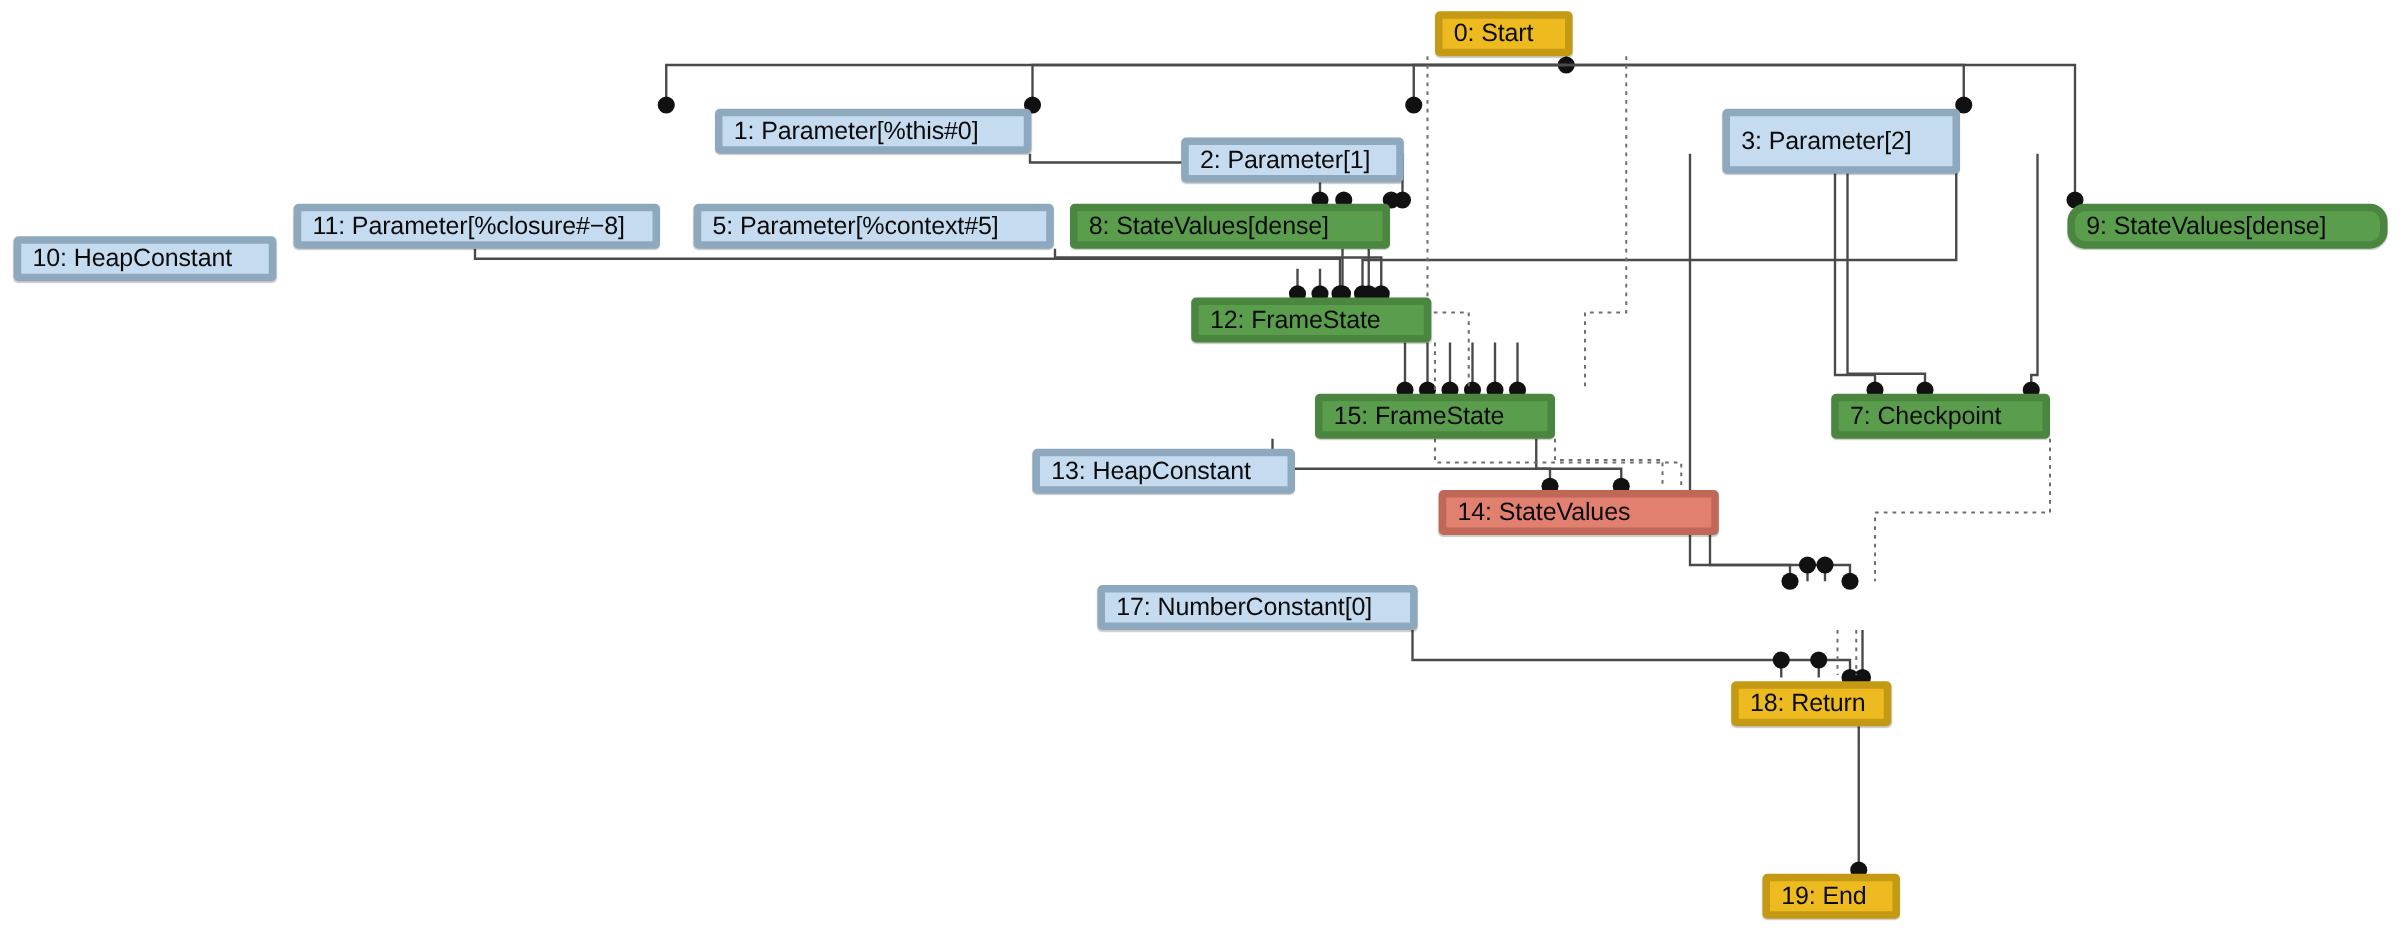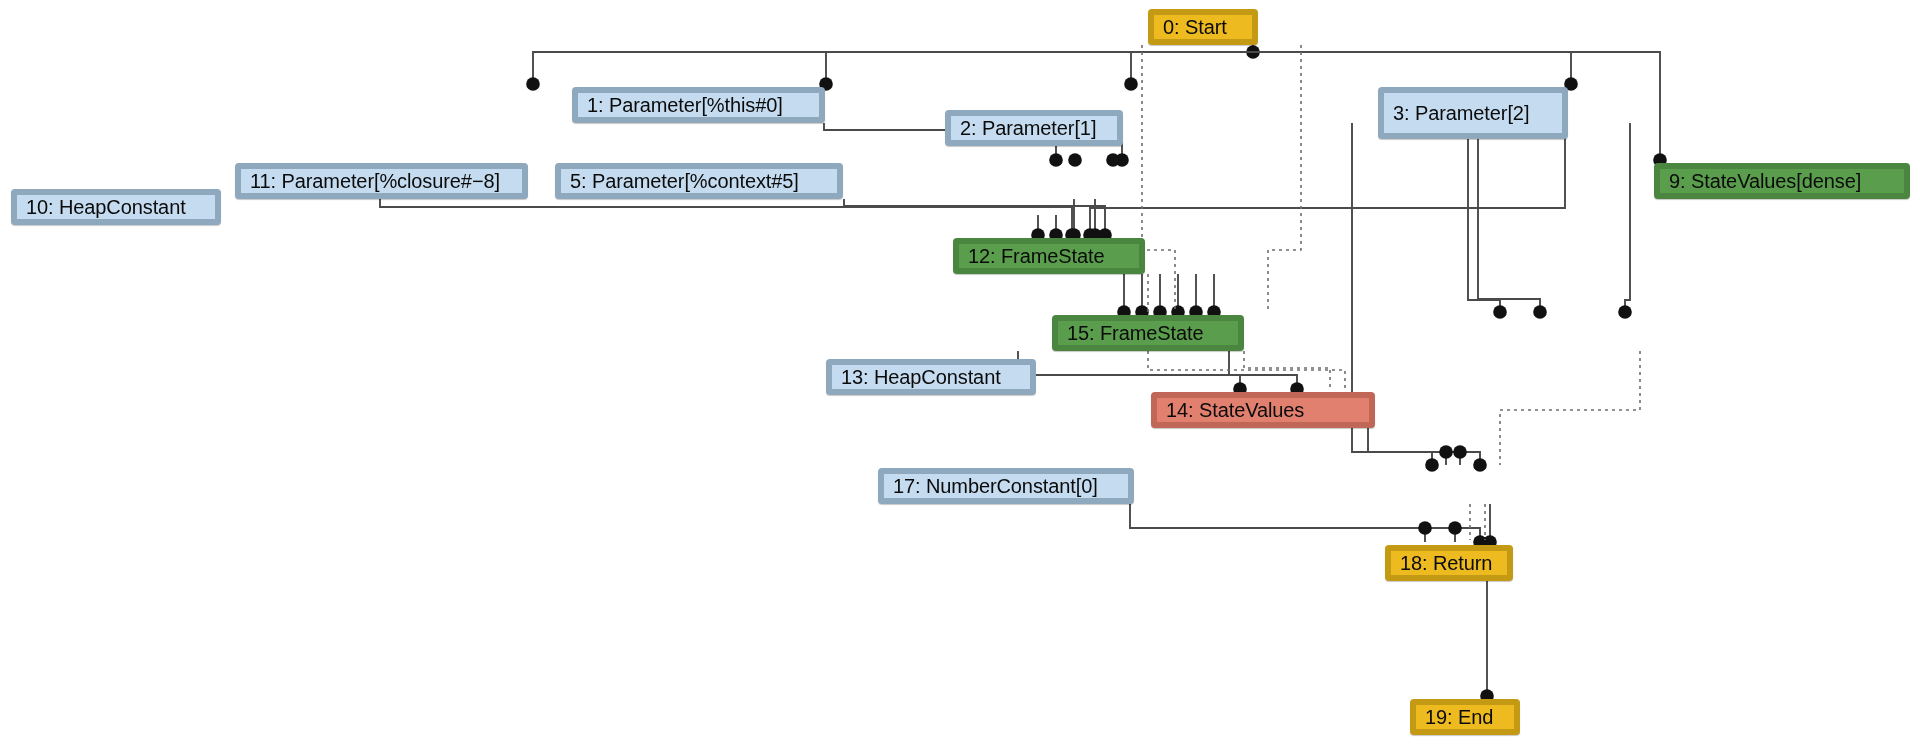--- a/index.html
+++ b/index.html
@@ -109,26 +109,28 @@
   </svg>
 
   <div class="node yellow" style="left:1148px;top:9px;width:110px;height:36px;">0: Start</div>
   <div class="node blue" style="left:572px;top:87px;width:253px;height:36px;">1: Parameter[%this#0]</div>
   <div class="node blue" style="left:945px;top:87px;width:178px;height:36px;margin-top:23px;">2: Parameter[1]</div>
   <div class="node blue" style="left:1378px;top:87px;width:190px;height:52px;">3: Parameter[2]</div>
 
   <div class="node blue" style="left:11px;top:163px;width:210px;height:36px;margin-top:26px;">10: HeapConstant</div>
   <div class="node blue" style="left:235px;top:163px;width:293px;height:36px;">11: Parameter[%closure#−8]</div>
   <div class="node blue" style="left:555px;top:163px;width:288px;height:36px;">5: Parameter[%context#5]</div>
-  <div class="node green" style="left:1654px;top:163px;width:256px;height:36px;">9: StateValues[dense]</div>
+  <div class="node green" style="left:856px;top:163px;width:256px;height:36px;">8: StateValues[dense]</div>
+  <div class="node green" style="left:1654px;top:163px;width:256px;height:36px;border-radius:14px;">9: StateValues[dense]</div>
 
   <div class="node green" style="left:953px;top:238px;width:192px;height:36px;">12: FrameState</div>
 
   <div class="node blue" style="left:826px;top:315px;width:210px;height:36px;margin-top:44px;">13: HeapConstant</div>
   <div class="node green" style="left:1052px;top:315px;width:192px;height:36px;">15: FrameState</div>
+  <div class="node green" style="left:1465px;top:315px;width:175px;height:36px;">7: Checkpoint</div>
 
   <div class="node red" style="left:1151px;top:392px;width:224px;height:36px;">14: StateValues</div>
 
   <div class="node blue" style="left:878px;top:468px;width:256px;height:36px;">17: NumberConstant[0]</div>
 
   <div class="node yellow" style="left:1385px;top:545px;width:128px;height:36px;">18: Return</div>
   <div class="node yellow" style="left:1410px;top:699px;width:110px;height:36px;">19: End</div>
 
 </div>
 

